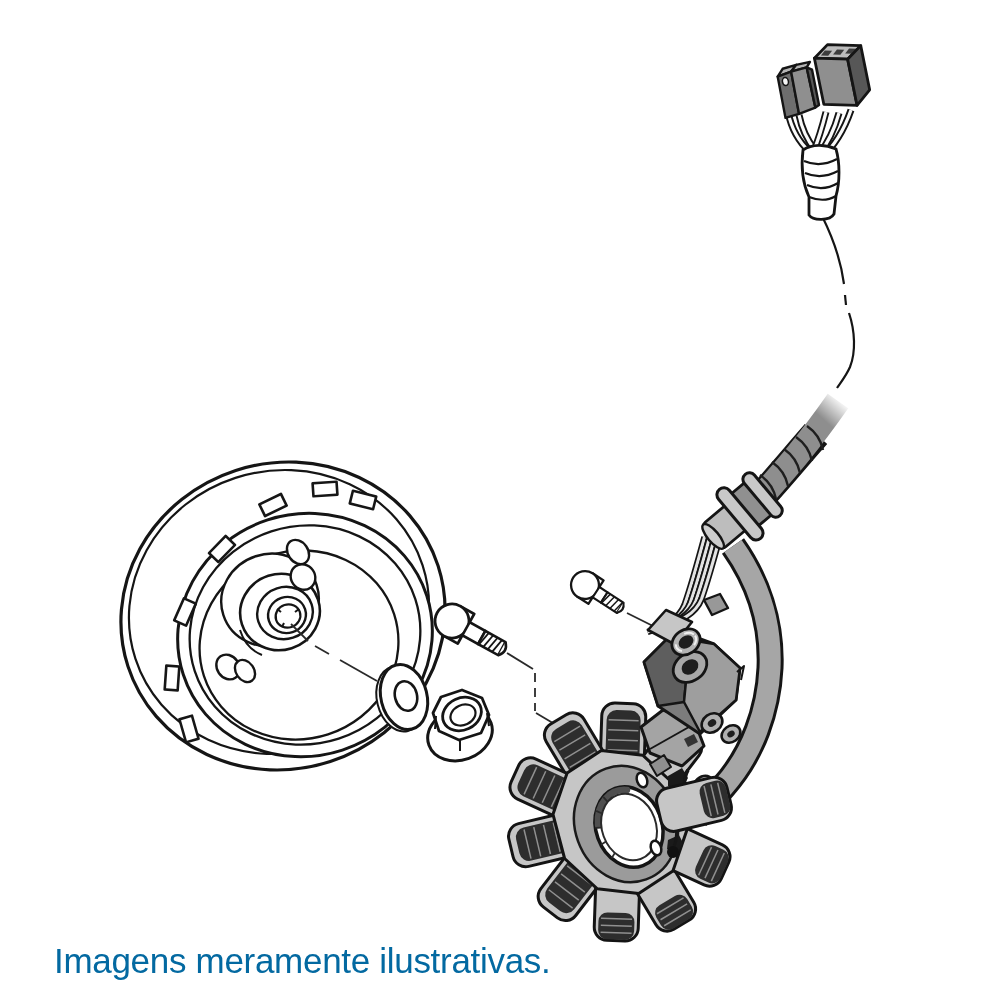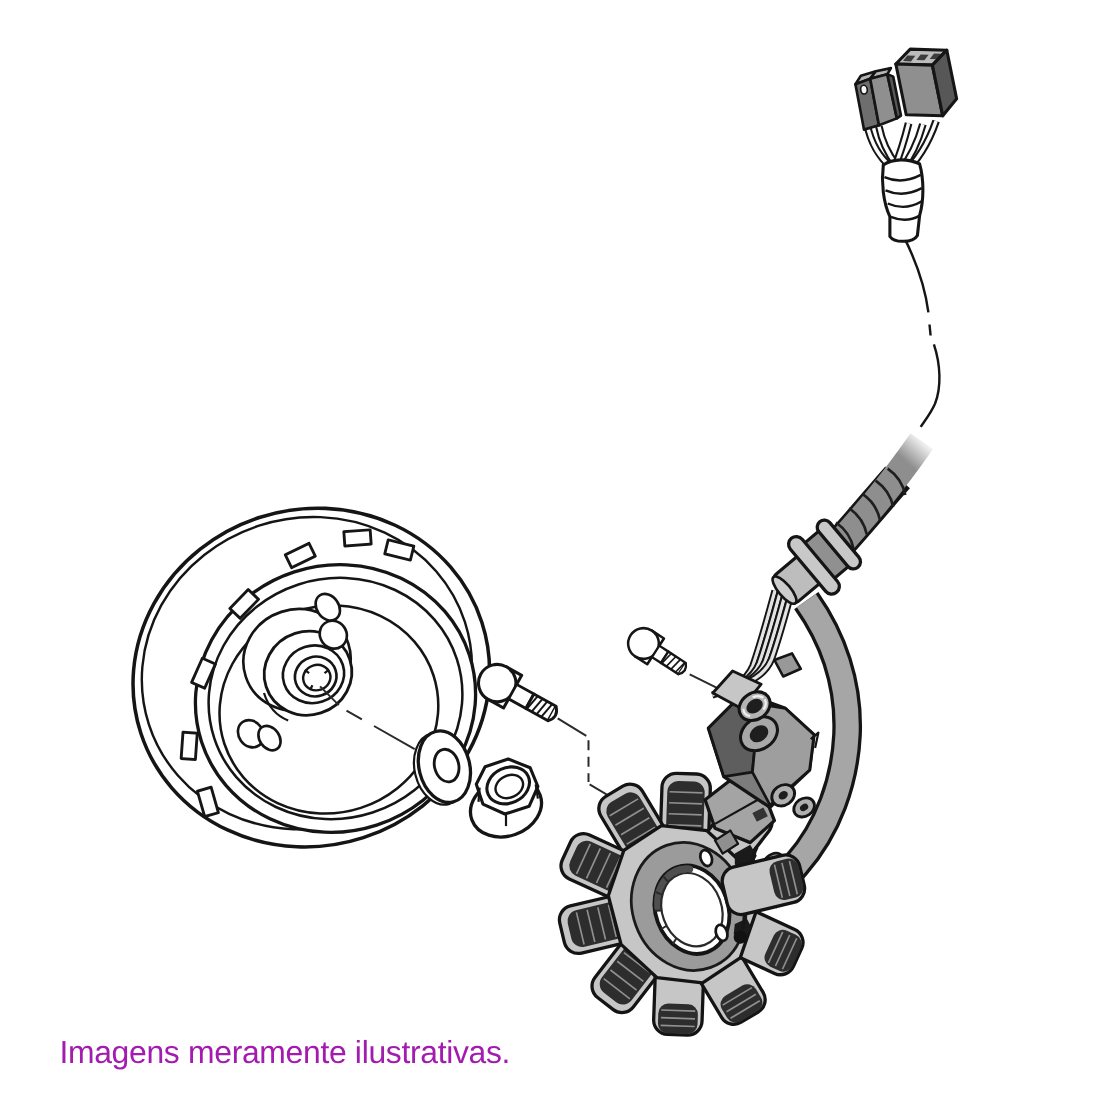--- a/index.html
+++ b/index.html
@@ -1,20 +1,20 @@
 <!DOCTYPE html>
 <html><head>
 <meta charset="utf-8">
 <style>
   html,body{margin:0;padding:0;background:#ffffff;}
   .stage{position:relative;width:1000px;height:1001px;background:#ffffff;overflow:hidden;
          font-family:"Liberation Sans", sans-serif;}
   .diagram-svg{position:absolute;left:0;top:0;}
-  .caption{position:absolute;left:54px;top:941px;font-size:29px;letter-spacing:-0.3px;
-           color:#a21caf;font-weight:400;}
+  .caption{position:absolute;left:54px;top:941px;font-size:35px;letter-spacing:-0.3px;
+           color:#0369a1;font-weight:400;}
 </style>
 </head>
 <body>
 
 <div class="stage">
 <svg class="diagram-svg" width="1000" height="1001" viewBox="0 0 1000 1001">
   <defs>
     <linearGradient id="gFade" gradientUnits="userSpaceOnUse" x1="806" y1="440" x2="842" y2="400">
       <stop offset="0" stop-color="#ffffff" stop-opacity="0"></stop>
       <stop offset="0.5" stop-color="#ffffff" stop-opacity="0"></stop>

